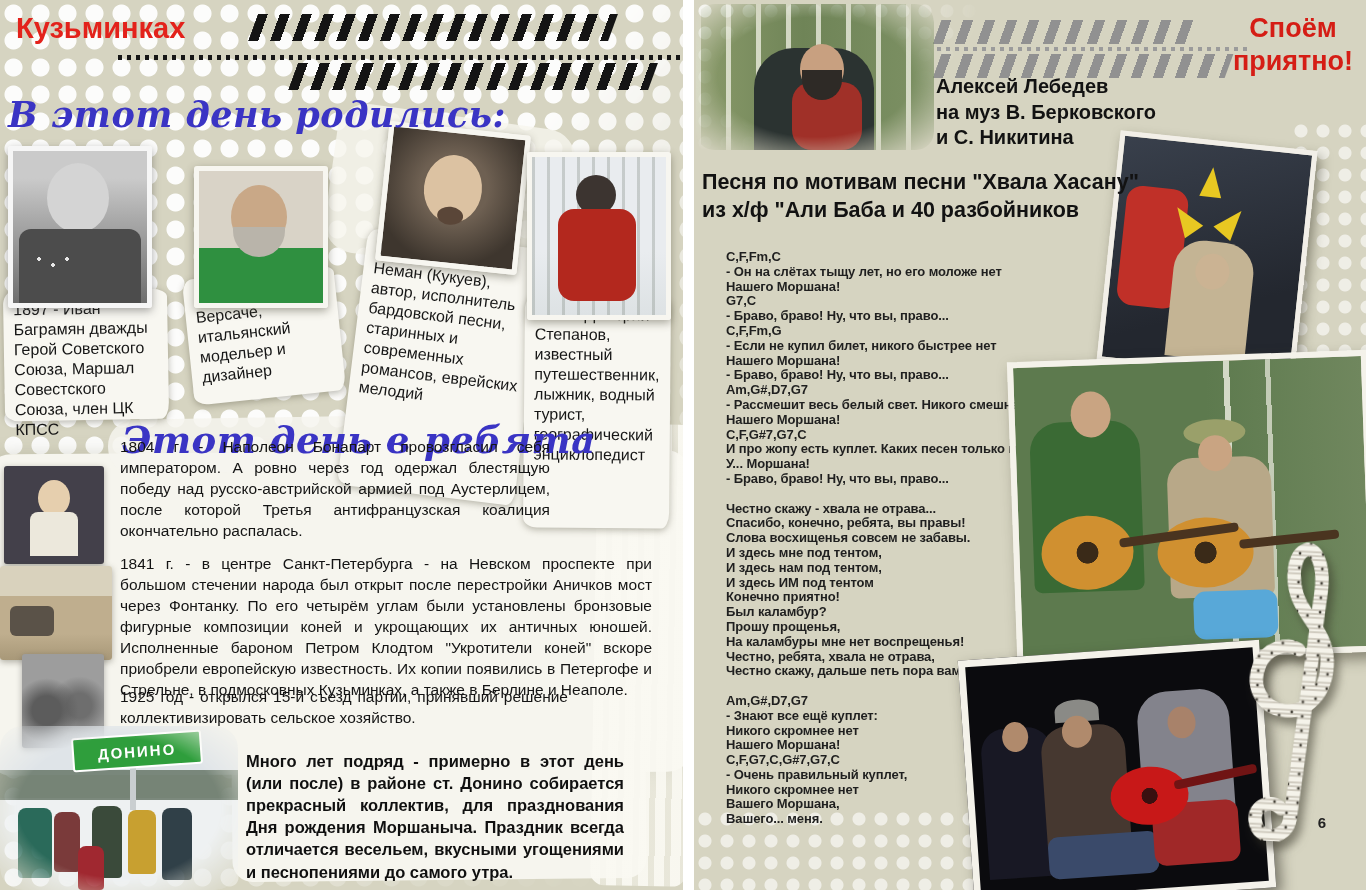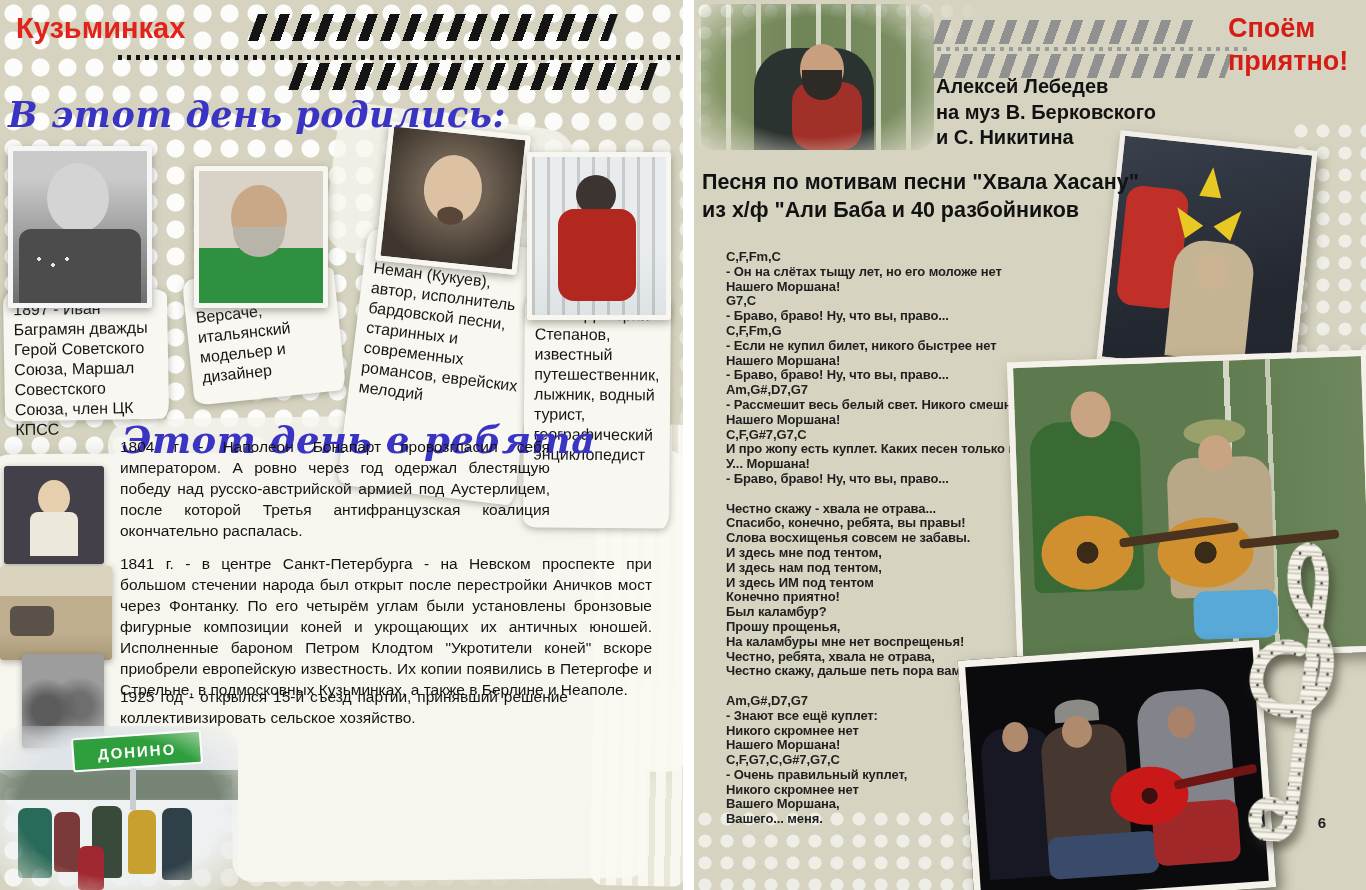--- a/index.html
+++ b/index.html
@@ -112,21 +112,21 @@
   .p-lebedev{position:absolute;left:2px;top:4px;width:238px;height:146px;z-index:3;border-radius:18px;overflow:hidden;
       background:repeating-linear-gradient(90deg,rgba(242,242,230,.75) 0 5px,transparent 5px 30px),
                  linear-gradient(90deg,#8a9a6a,#6f8457 45%,#7d9164);
       -webkit-mask-image:radial-gradient(ellipse at center,#000 58%,transparent 98%);
       mask-image:radial-gradient(ellipse at center,#000 58%,transparent 98%);}
   .p-lebedev .body{left:58px;top:44px;width:120px;height:102px;border-radius:40px 40px 0 0;background:#2b3331;}
   .p-lebedev .scarf{left:96px;top:78px;width:70px;height:68px;border-radius:20px;background:#a03028;}
   .p-lebedev .face{left:104px;top:40px;width:44px;height:50px;border-radius:50%;background:#c8a080;}
   .p-lebedev .beard{left:106px;top:66px;width:40px;height:30px;border-radius:0 0 20px 20px;background:#2e2a26;}
 
-  .masthead{position:absolute;right:8px;top:12px;width:130px;text-align:left;color:#d51d15;
+  .masthead{position:absolute;right:8px;top:12px;width:130px;text-align:center;color:#d51d15;
       font-weight:700;font-size:27px;line-height:1.22;z-index:4;}
   .credit{position:absolute;left:242px;top:74px;width:240px;font-weight:700;font-size:20px;line-height:1.28;
       color:#121212;white-space:pre-line;z-index:4;}
   .song-title{position:absolute;left:8px;top:168px;width:460px;font-weight:700;font-size:21.5px;line-height:1.32;
       color:#121212;z-index:4;}
   .lyrics{position:absolute;left:32px;top:250px;width:330px;font-weight:700;font-size:13px;line-height:14.8px;
       color:#1f1f1f;white-space:pre-line;z-index:2;letter-spacing:-.1px;}
 
   .p-party{position:absolute;left:414px;top:140px;width:188px;height:222px;z-index:3;transform:rotate(6deg);
       border:5px solid #f2efe8;box-shadow:4px 6px 12px rgba(60,58,42,.5);
@@ -229,20 +229,21 @@
     <div class="blob treeline" style="position:absolute"></div>
     <div class="sign-post"></div>
     <div class="sign">ДОНИНО</div>
     <div class="fig" style="left:18px;top:82px;width:34px;height:70px;background:#2a6a5a"></div>
     <div class="fig" style="left:54px;top:86px;width:26px;height:60px;background:#7a3a3a"></div>
     <div class="fig" style="left:92px;top:80px;width:30px;height:72px;background:#3a4a3a"></div>
     <div class="fig" style="left:128px;top:84px;width:28px;height:64px;background:#c8a030"></div>
     <div class="fig" style="left:162px;top:82px;width:30px;height:72px;background:#304048"></div>
     <div class="fig" style="left:78px;top:120px;width:26px;height:44px;background:#a02830"></div>
   </div>
+  <p class="donino-text">Много лет подряд - примерно в этот день (или после) в районе ст. Донино собирается прекрасный коллектив, для празднования Дня рождения Моршаныча. Праздник всегда отличается весельем, вкусными угощениями и песнопениями до самого утра.</p>
 </div>
 
 <div class="page right">
   <div class="dots dots-r corner" style="position:absolute"></div>
   <div class="dots dots-r strip" style="position:absolute"></div>
   <div class="dots dots-r bottom" style="position:absolute"></div>
 
   <div class="p-lebedev">
     <div class="blob body" style="position:absolute"></div>
     <div class="blob scarf" style="position:absolute"></div>

